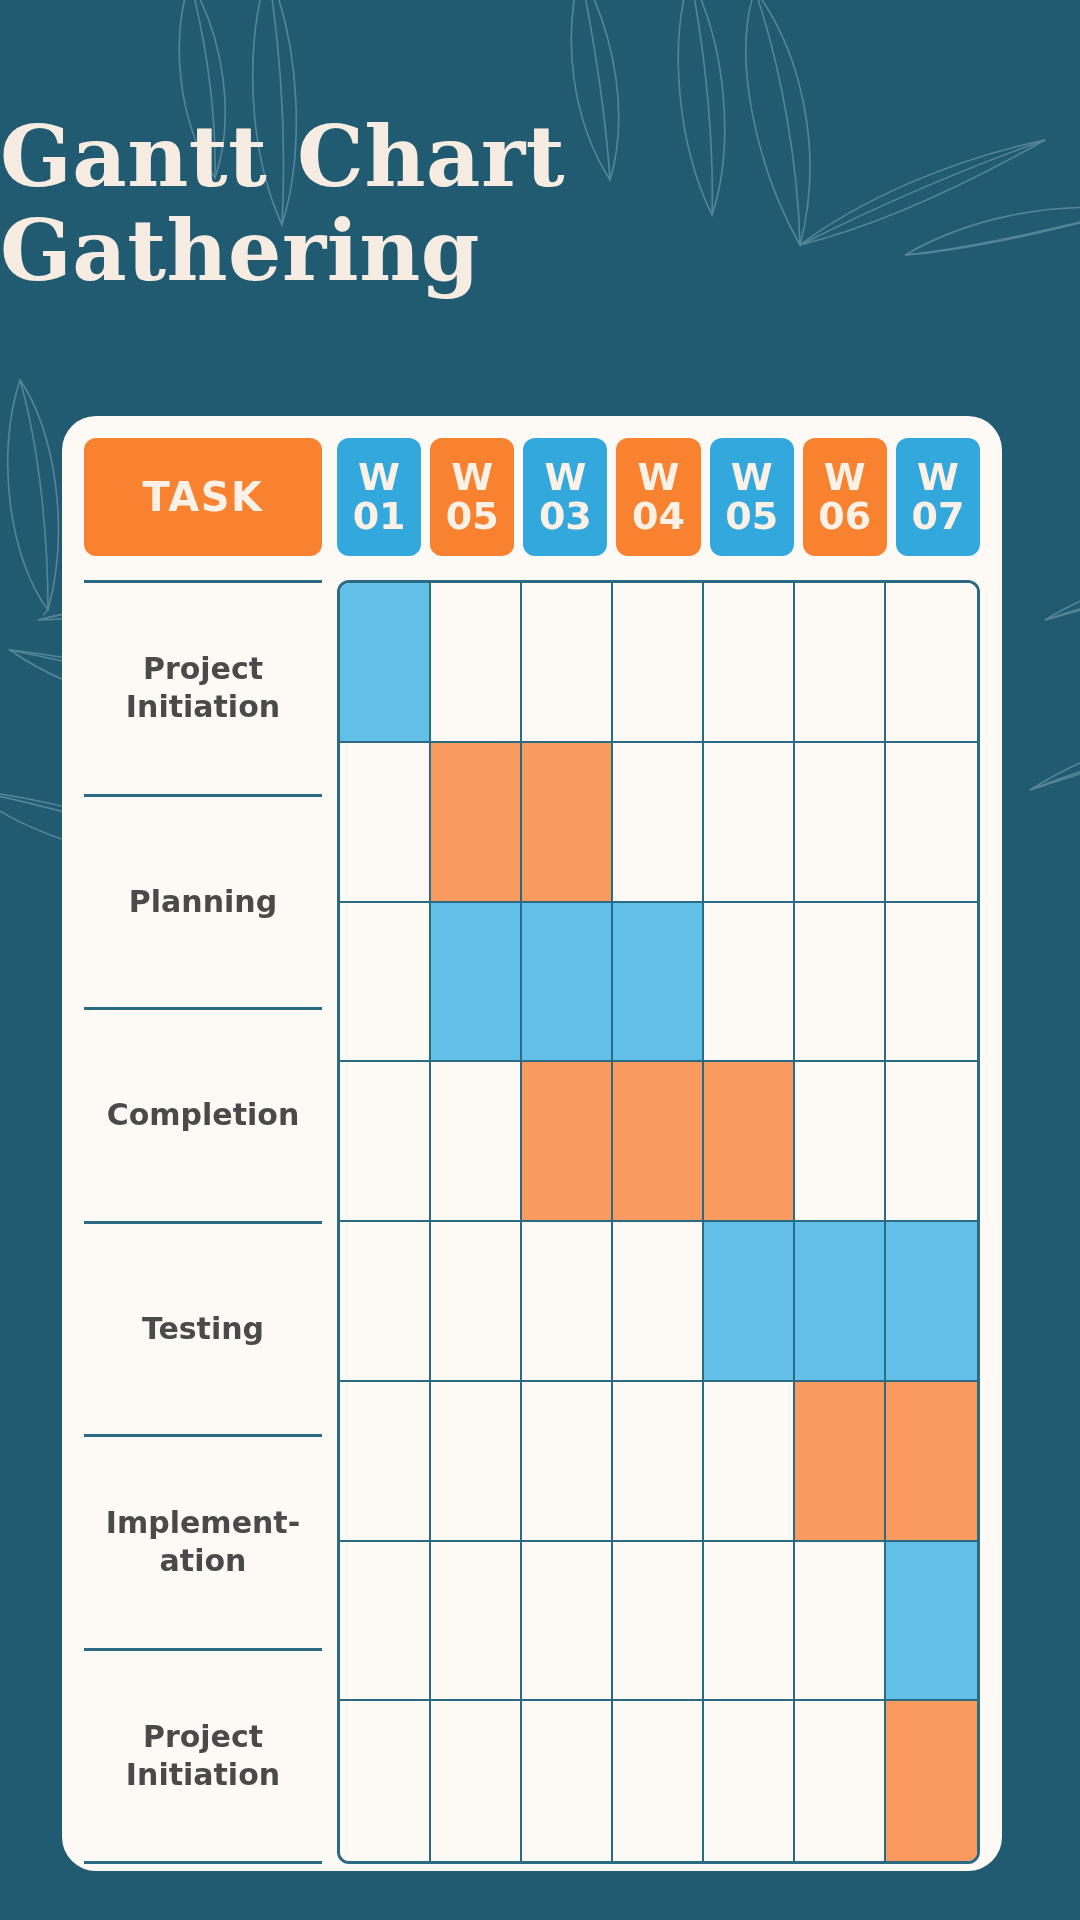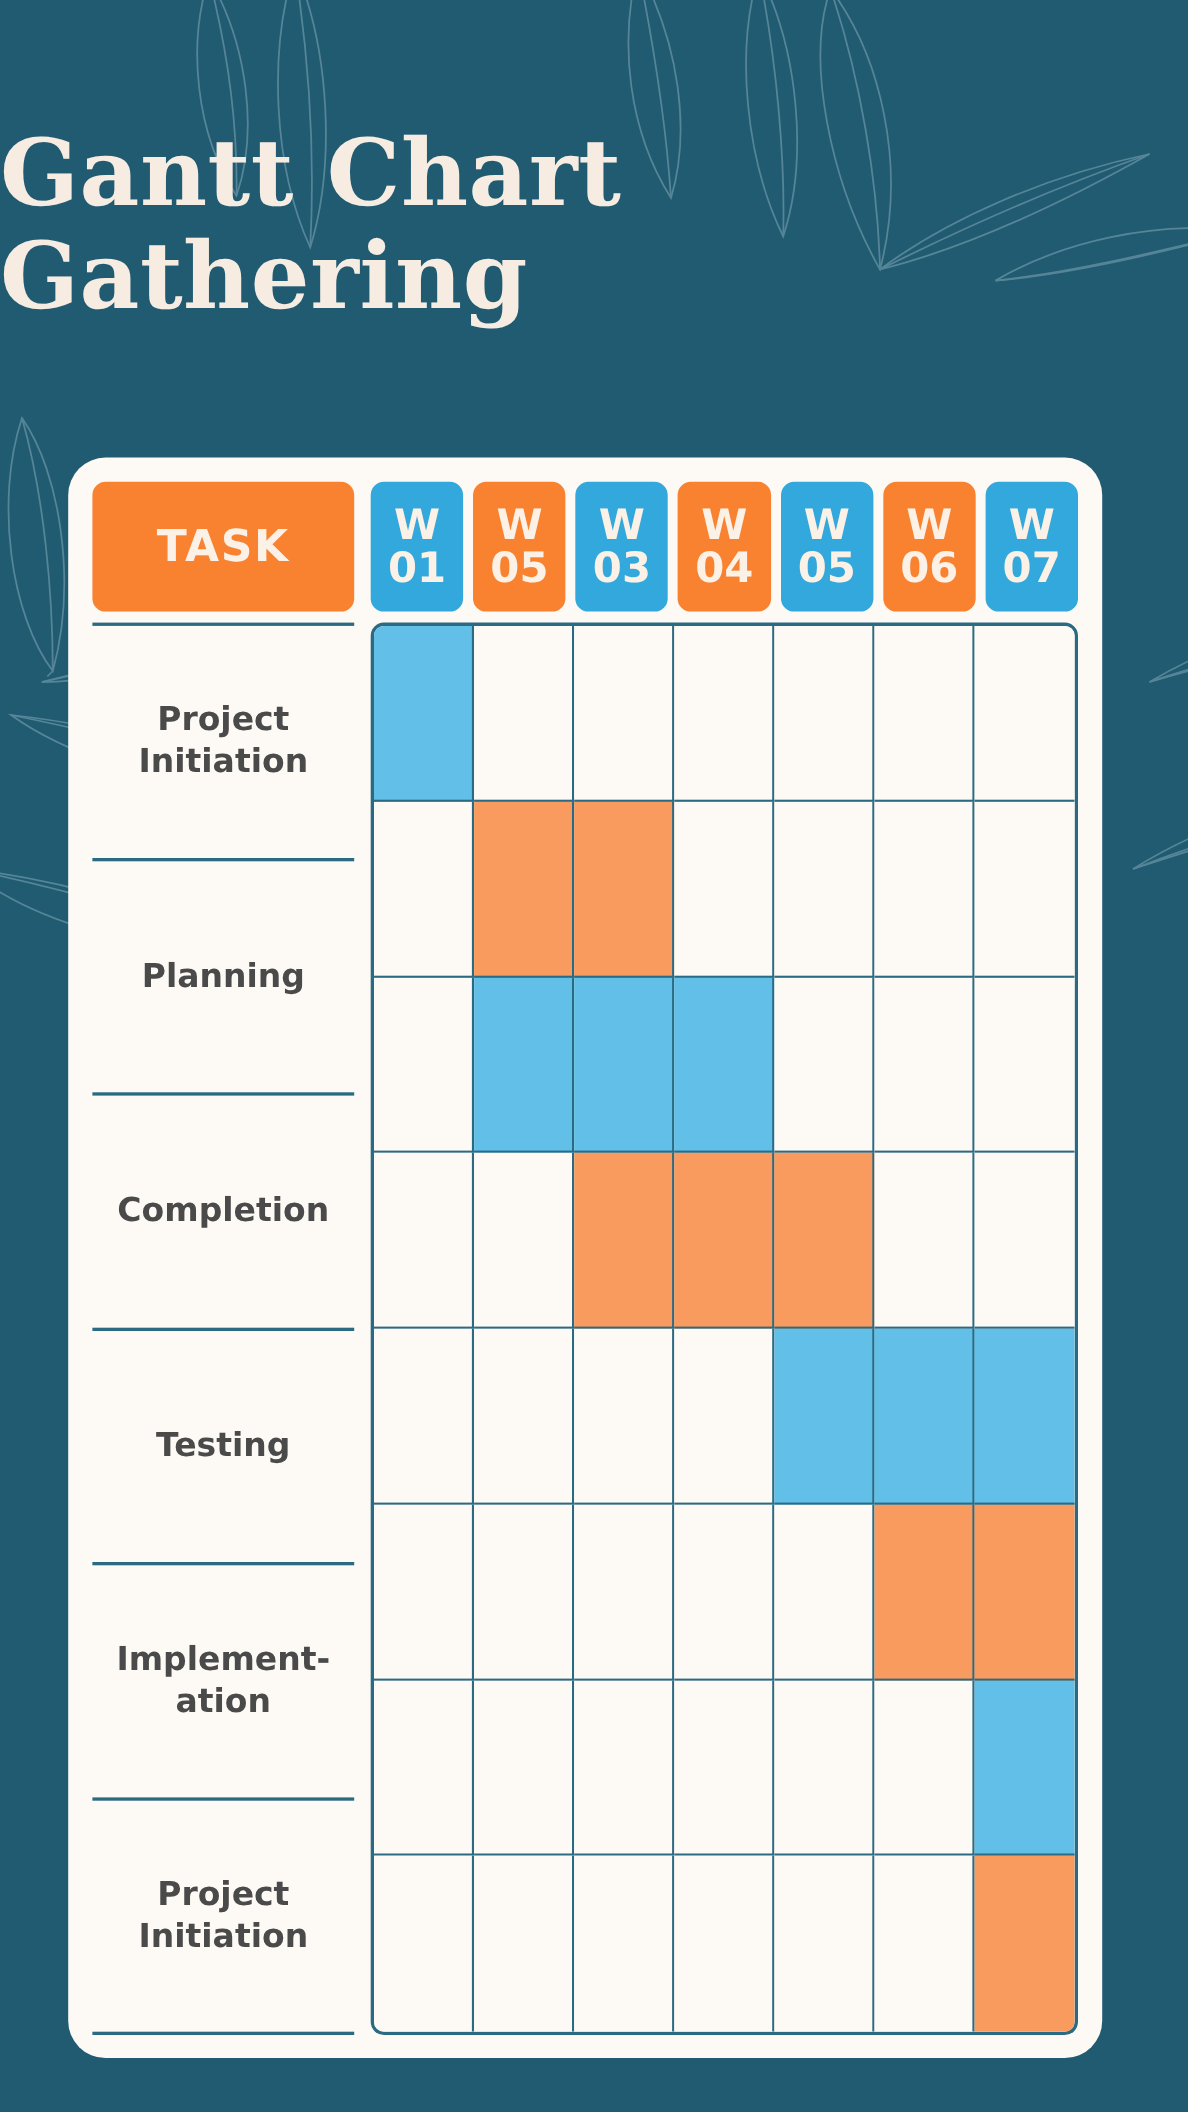--- a/index.html
+++ b/index.html
@@ -79,21 +79,21 @@
     font-weight:700;
     line-height:1.02;
     font-family:"DejaVu Sans", sans-serif;
   }
   .week-head.blue { background:#32a8dd; }
   .week-head.orange { background:#f98231; }
 
   
   .body-row-wrap {
     display:flex;
-    margin-top:10px;
+    margin-top:24px;
     height:1284px;
   }
   .task-col {
     width:238px;
     flex:0 0 238px;
     display:flex;
     flex-direction:column;
   }
   .task-cell {
     flex:1 1 0;

